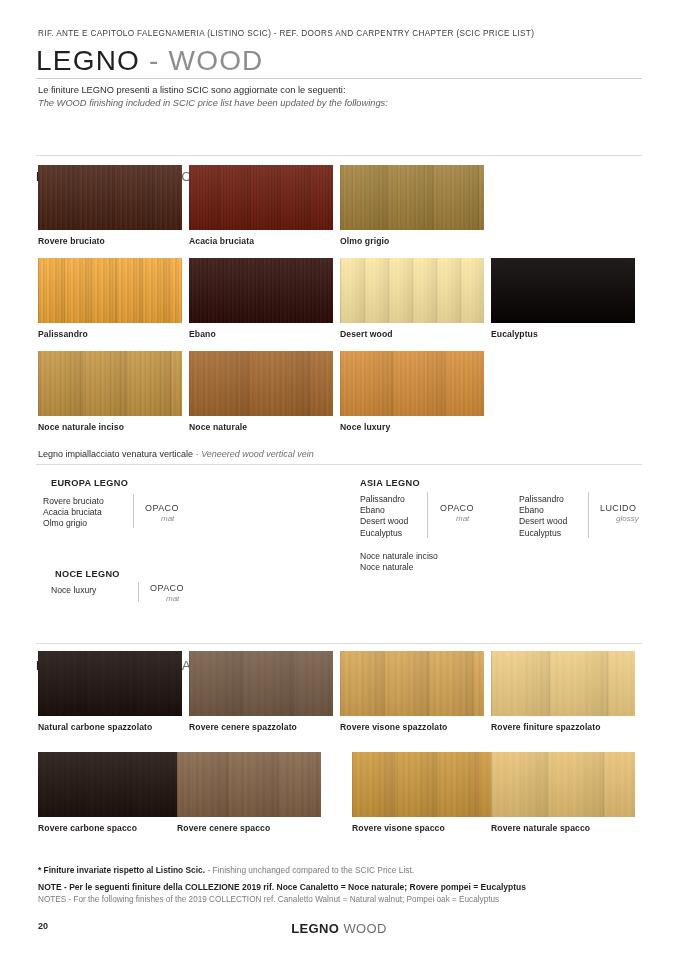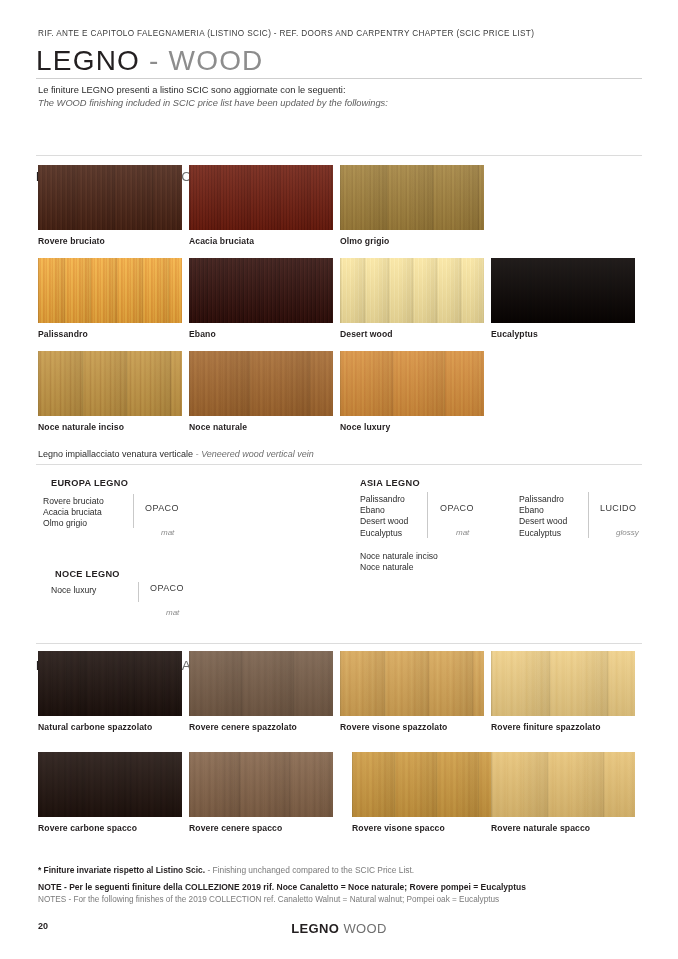--- a/index.html
+++ b/index.html
@@ -140,21 +140,21 @@
     display: block;
     font-size: 9px;
     color: #3a3a3a;
     letter-spacing: 0.4px;
   }
   .fin .fin-sub {
     display: block;
     font-size: 8px;
     font-style: italic;
     color: #8a8a8a;
-    margin-top: 15px;
+    margin-top: 1px;
     padding-left: 16px;
   }
 
   
   .fn {
     position: absolute;
     font-size: 8.4px;
     white-space: nowrap;
   }
   .fn .b { font-weight: 700; color: #231f20; }
@@ -340,21 +340,21 @@
   </div>
   <div class="sw-wrap" style="left:491px; top:651px;">
     <span class="sw" id="ro-3" style="background-color: rgb(203, 171, 126); background-image: linear-gradient(rgba(255, 255, 255, 0.1), rgba(0, 0, 0, 0.1)), repeating-linear-gradient(90deg, rgba(0, 0, 0, 0.14) 0px, rgba(0, 0, 0, 0) 2px, rgba(255, 255, 255, 0.05) 26.1px, rgba(0, 0, 0, 0.07) 58px), repeating-linear-gradient(90deg, rgb(208, 176, 131) 0px, rgb(215, 183, 138) 1.88px, rgb(213, 181, 136) 3.75px, rgb(203, 171, 126) 5.63px, rgb(212, 180, 135) 7.5px, rgb(215, 183, 138) 9.38px, rgb(208, 176, 131) 11.25px, rgb(208, 176, 131) 13.13px, rgb(215, 183, 138) 15px); background-blend-mode: normal, multiply, overlay;"></span>
     <div class="sw-label">Rovere finiture spazzolato</div>
   </div>
 
   <div class="sw-wrap" style="left:38px; top:752px;">
     <span class="sw" id="ro-4" style="background-color: rgb(60, 45, 38); background-image: linear-gradient(rgba(255, 255, 255, 0.1), rgba(0, 0, 0, 0.1)), repeating-linear-gradient(90deg, rgba(0, 0, 0, 0.14) 0px, rgba(0, 0, 0, 0) 2px, rgba(255, 255, 255, 0.05) 20.7px, rgba(0, 0, 0, 0.07) 46px), repeating-linear-gradient(90deg, rgb(69, 54, 47) 0px, rgb(69, 54, 47) 1.5px, rgb(61, 46, 39) 3px, rgb(70, 55, 48) 4.5px, rgb(74, 59, 52) 6px, rgb(68, 53, 46) 7.5px, rgb(63, 48, 41) 9px, rgb(69, 54, 47) 10.5px, rgb(68, 53, 46) 12px); background-blend-mode: normal, multiply, overlay;"></span>
     <div class="sw-label">Rovere carbone spacco</div>
   </div>
-  <div class="sw-wrap" style="left:189px; top:752px;">
+  <div class="sw-wrap" style="left:177px; top:752px;">
     <span class="sw" id="ro-5" style="background-color: rgb(125, 108, 92); background-image: linear-gradient(rgba(255, 255, 255, 0.1), rgba(0, 0, 0, 0.1)), repeating-linear-gradient(90deg, rgba(0, 0, 0, 0.14) 0px, rgba(0, 0, 0, 0) 2px, rgba(255, 255, 255, 0.05) 22.5px, rgba(0, 0, 0, 0.07) 50px), repeating-linear-gradient(90deg, rgb(132, 115, 99) 0px, rgb(137, 120, 104) 1.88px, rgb(133, 116, 100) 3.75px, rgb(127, 110, 94) 5.63px, rgb(136, 119, 103) 7.5px, rgb(136, 119, 103) 9.38px, rgb(128, 111, 95) 11.25px, rgb(132, 115, 99) 13.13px, rgb(137, 120, 104) 15px); background-blend-mode: normal, multiply, overlay;"></span>
     <div class="sw-label">Rovere cenere spacco</div>
   </div>
   <div class="sw-wrap" style="left:340px; top:752px;padding-left:12px;">
     <span class="sw" id="ro-6" style="background-color: rgb(168, 135, 85); background-image: linear-gradient(rgba(255, 255, 255, 0.1), rgba(0, 0, 0, 0.1)), repeating-linear-gradient(90deg, rgba(0, 0, 0, 0.14) 0px, rgba(0, 0, 0, 0) 2px, rgba(255, 255, 255, 0.05) 18.9px, rgba(0, 0, 0, 0.07) 42px), repeating-linear-gradient(90deg, rgb(179, 146, 96) 0px, rgb(182, 149, 99) 1.5px, rgb(174, 141, 91) 3px, rgb(176, 143, 93) 4.5px, rgb(186, 153, 103) 6px, rgb(182, 149, 99) 7.5px, rgb(169, 136, 86) 9px, rgb(179, 146, 96) 10.5px, rgb(181, 148, 98) 12px); background-blend-mode: normal, multiply, overlay;"></span>
     <div class="sw-label">Rovere visone spacco</div>
   </div>
   <div class="sw-wrap" style="left:491px; top:752px;">
     <span class="sw" id="ro-7" style="background-color: rgb(194, 162, 118); background-image: linear-gradient(rgba(255, 255, 255, 0.1), rgba(0, 0, 0, 0.1)), repeating-linear-gradient(90deg, rgba(0, 0, 0, 0.14) 0px, rgba(0, 0, 0, 0) 2px, rgba(255, 255, 255, 0.05) 25.2px, rgba(0, 0, 0, 0.07) 56px), repeating-linear-gradient(90deg, rgb(195, 163, 119) 0px, rgb(204, 172, 128) 2px, rgb(205, 173, 129) 4px, rgb(198, 166, 122) 6px, rgb(200, 168, 124) 8px, rgb(206, 174, 130) 10px, rgb(202, 170, 126) 12px, rgb(196, 164, 120) 14px, rgb(204, 172, 128) 16px); background-blend-mode: normal, multiply, overlay;"></span>
     <div class="sw-label">Rovere naturale spacco</div>

